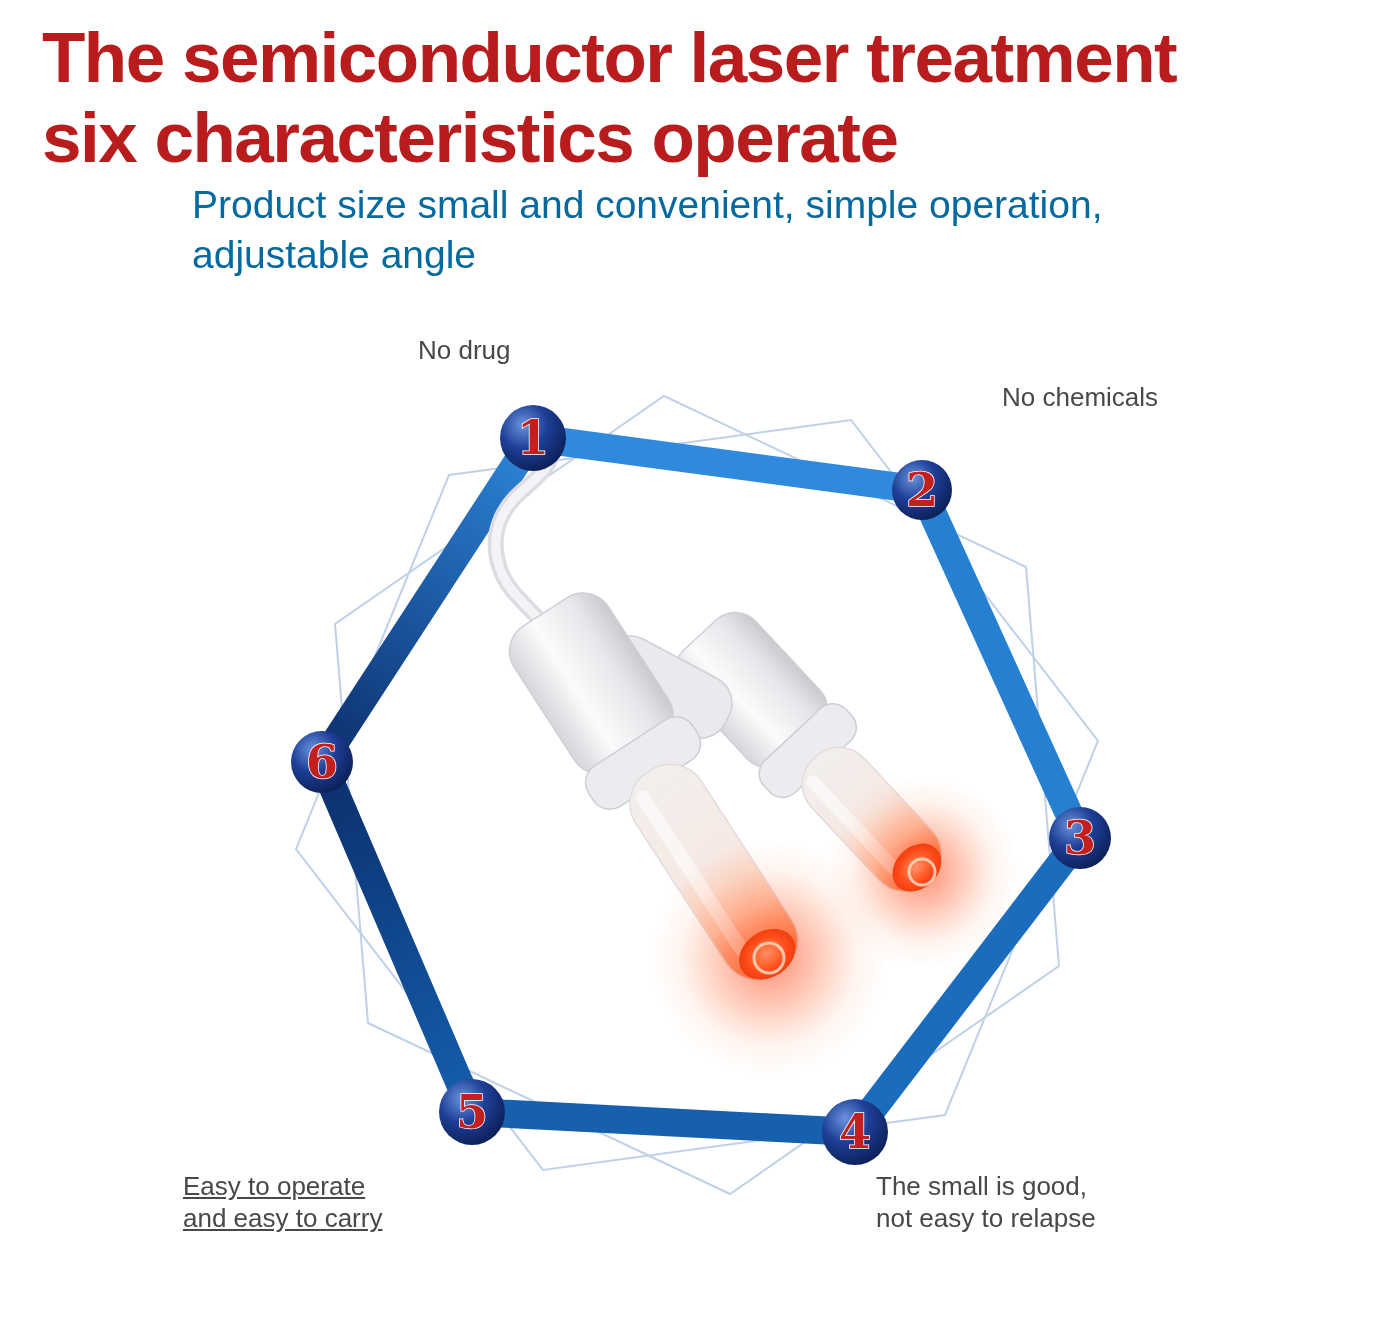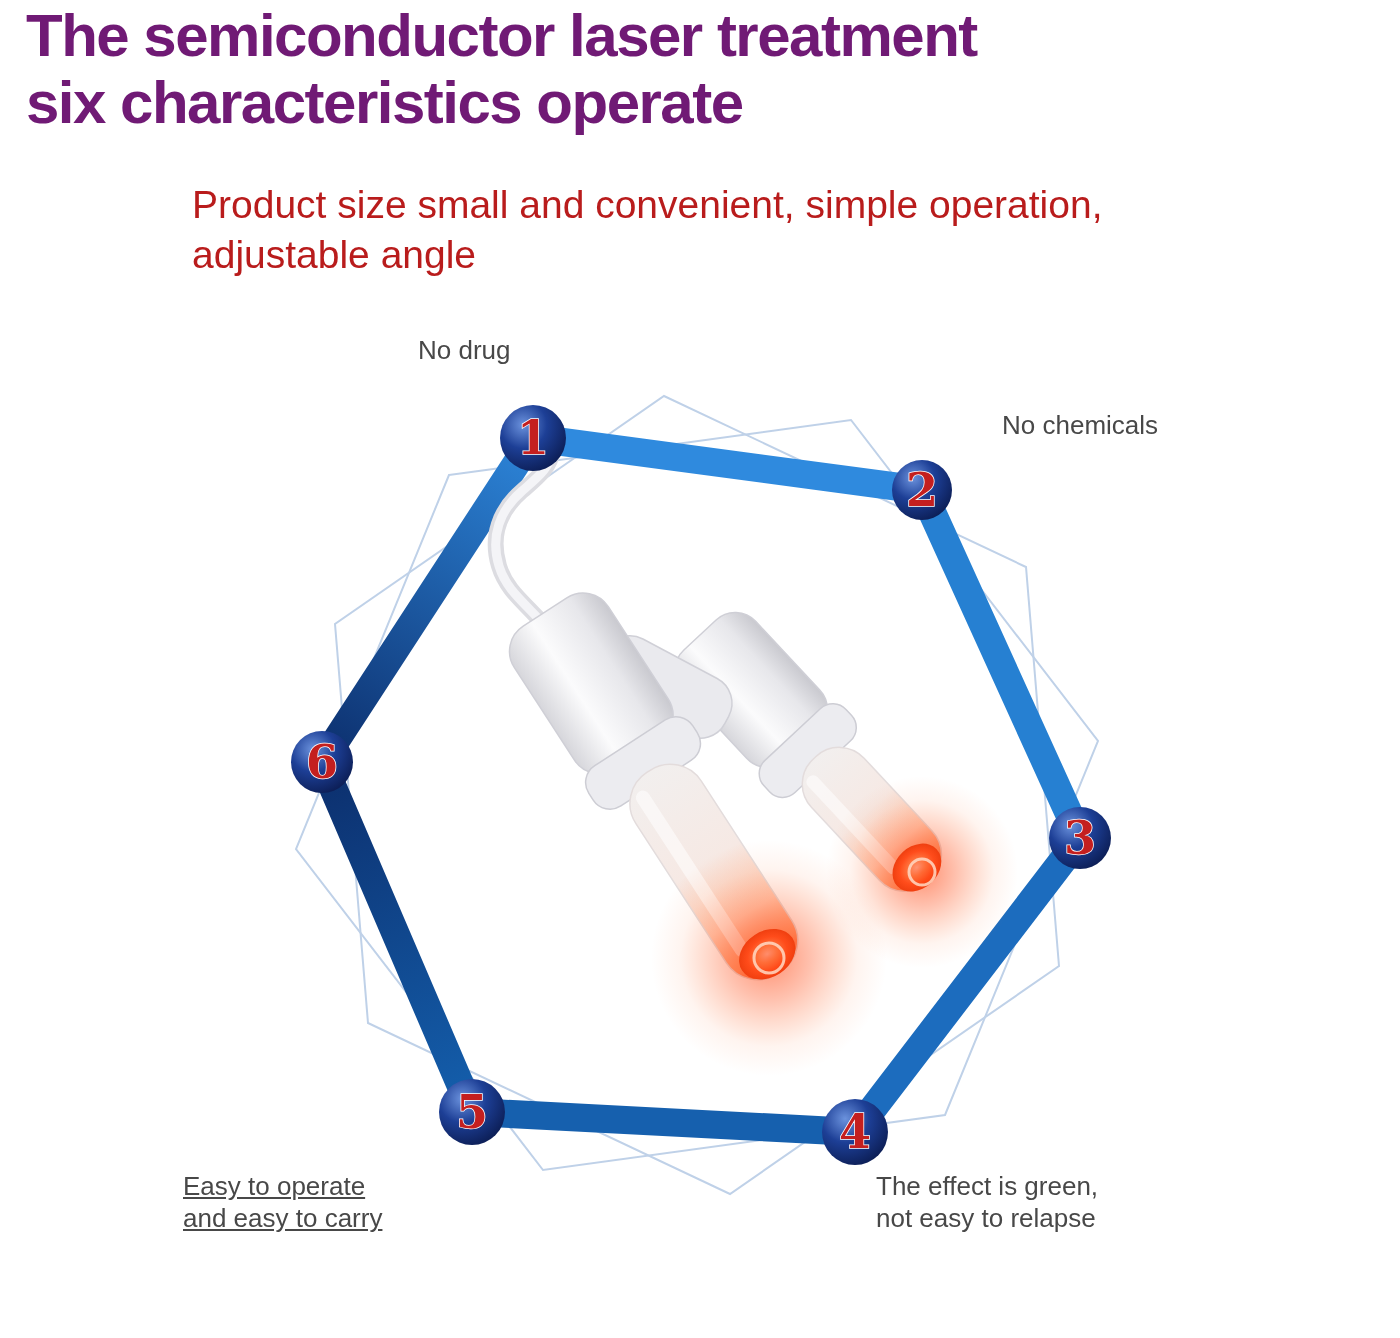--- a/index.html
+++ b/index.html
@@ -1,36 +1,36 @@
 <!DOCTYPE html>
 <html><head>
 <meta charset="utf-8">
 <style>
   html,body { margin:0; padding:0; background:#ffffff; }
   .page {
     position:relative; width:1400px; height:1338px; overflow:hidden;
     font-family:"Liberation Sans", sans-serif; background:#ffffff;
   }
   .title {
-    position:absolute; left:26px; top:2px; margin:0;
-    font-size:60px; font-weight:bold; color:#701a75;
+    position:absolute; left:26px; top:2px; margin:16px;
+    font-size:71px; font-weight:bold; color:#b91c1c;
     line-height:1.12; letter-spacing:-1.5px;
   }
   .title span { display:block; }
   .subtitle {
     position:absolute; left:192px; top:180px; margin:0;
-    font-size:39px; color:#b91c1c; line-height:1.28; white-space:pre-line;
+    font-size:39px; color:#0369a1; line-height:1.28; white-space:pre-line;
   }
   .diagram-svg { position:absolute; left:0; top:0; }
   .node-label {
     position:absolute; font-size:26px; color:#484848;
     line-height:1.24; white-space:pre-line;
   }
   .l-no-drug  { left:418px;  top:334px; }
-  .l-no-chem  { left:1002px; top:381px;margin-top:28px; }
+  .l-no-chem  { left:1002px; top:381px; }
   .l-energy   { left:8px;    top:760px; }
   .l-treat    { left:1076px; top:858px; }
   .l-easy     { left:183px;  top:1170px;text-decoration:underline; }
   .l-effect   { left:876px;  top:1170px; }
   .num {
     font-family:"DejaVu Serif", serif; font-weight:bold; font-size:46px;
     fill:#c41f1f; stroke:#ffffff; stroke-width:1.5px; paint-order:stroke;
     text-anchor:middle;
   }
 </style>
@@ -144,18 +144,18 @@
       <text class="num" x="922" y="506">2</text>
       <text class="num" x="1080" y="854">3</text>
       <text class="num" x="855" y="1148">4</text>
       <text class="num" x="472" y="1128">5</text>
       <text class="num" x="322" y="778">6</text>
     </g>
   </svg>
 
   <div class="node-label l-no-drug">No drug</div>
   <div class="node-label l-no-chem">No chemicals</div>
-  <div class="node-label l-effect">The effect is green,
+  <div class="node-label l-effect">The small is good,
 not easy to relapse</div>
   <div class="node-label l-easy">Easy to operate
 and easy to carry</div>
 
 </div>
 
 </body></html>

